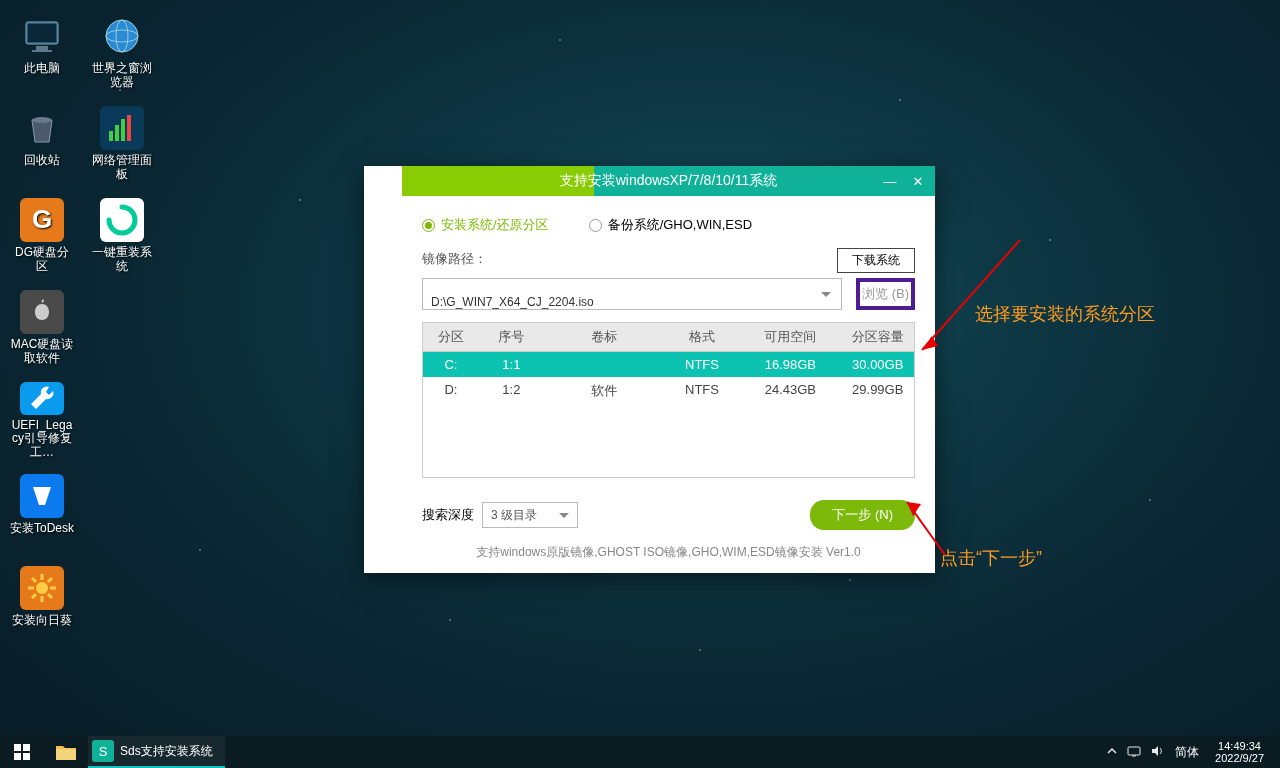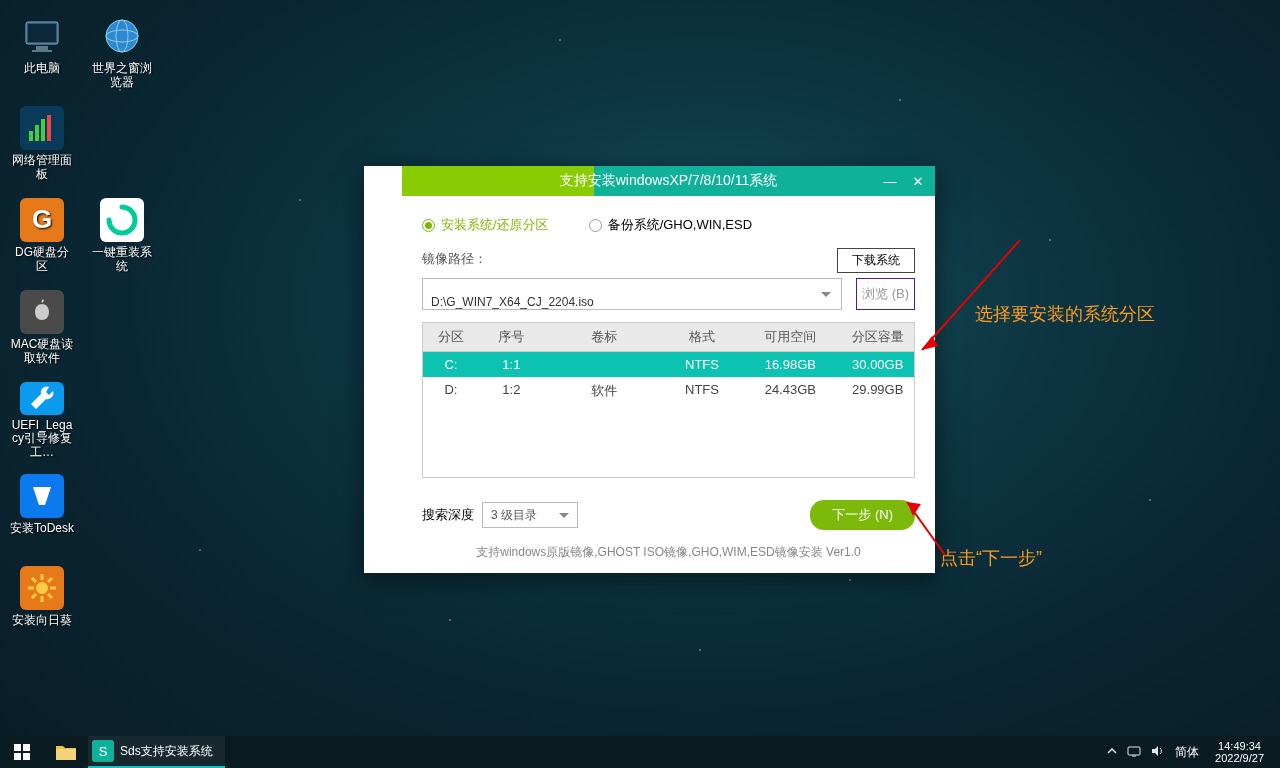--- a/index.html
+++ b/index.html
@@ -46,21 +46,21 @@
 .rdisc.on::after { content: ""; width: 7px; height: 7px; background: #7fb804; border-radius: 50%; }
 .radio .lbl.on { color: #7fb804; }
 .dlbtn { position: absolute; border: 1px solid #444; background: #fff; font-size: 12px; padding: 3px 14px; cursor: pointer; }
 .dlbtn.dl { right: 20px; top: 52px; text-align: right; }
 .pathlbl { color: #555; font-size: 13px; margin-bottom: 10px; }
 .pathrow { display: flex; gap: 14px; margin-bottom: 12px; }
 .combo { flex: 0 0 420px; height: 32px; border: 1px solid #bbb; display: flex; align-items: flex-end;
   padding: 0 8px; font-family: Consolas, monospace; font-size: 12px; color: #333; position: relative; }
 .combo::after { content: ""; position: absolute; right: 10px; top: 13px; border: 5px solid transparent;
   border-top-color: #888; }
-.browse { width: 84px; height: 32px; border: 1px solid #4c1d95; background: #fff; font-size: 13px; color: #999; cursor: pointer; }
+.browse { width: 84px; height: 32px; border: 4px solid #4c1d95; background: #fff; font-size: 13px; color: #999; cursor: pointer; }
 .table { border: 1px solid #ccc; font-size: 13px; }
 .thead { display: flex; background: #e9e9e9; color: #555; border-bottom: 1px solid #ccc; }
 .th, .td { padding: 5px 0; text-align: center; }
 .c1 { width: 60px; } .c2 { width: 70px; } .c3 { width: 130px; } .c4 { width: 80px; } .c5 { width: 110px; } .c6 { width: 78px; }
 .trow { display: flex; color: #444; cursor: pointer; }
 .trow.sel { background: #0cc3b2; color: #fff; }
 .tbody-area { height: 125px; }
 .footer { display: flex; align-items: center; margin-top: 22px; font-size: 13px; }
 .select { width: 96px; height: 26px; border: 1px solid #bbb; display: inline-flex; align-items: center;
   padding: 0 8px; margin-left: 8px; color: #555; font-size: 12px; position: relative; }
@@ -111,20 +111,29 @@
             <circle cx="20" cy="20" r="16" fill="#2a8ad4"></circle>
             <ellipse cx="20" cy="20" rx="16" ry="6" fill="none" stroke="#9cd" stroke-width="1"></ellipse>
             <ellipse cx="20" cy="20" rx="6" ry="16" fill="none" stroke="#9cd" stroke-width="1"></ellipse>
             <circle cx="20" cy="20" r="16" fill="none" stroke="#9cd" stroke-width="1"></circle>
           </svg>
       </div>
       <span class="label">世界之窗浏览器</span>
     </div>
   </div>
   <div class="icon-row">
+    <div class="dicon">
+      <div class="g">
+        <svg width="40" height="40" viewBox="0 0 40 40">
+            <path d="M10 12 L30 12 L27 34 L13 34 Z" fill="#4a5a6a" stroke="#8a9aaa"></path>
+            <ellipse cx="20" cy="12" rx="10" ry="3" fill="#6a7a8a"></ellipse>
+          </svg>
+      </div>
+      <span class="label">回收站</span>
+    </div>
     <div class="dicon">
       <div class="g" style="background:#0a3a5a">
         <svg width="34" height="34" viewBox="0 0 34 34">
             <rect x="4" y="20" width="4" height="10" fill="#4c4"></rect>
             <rect x="10" y="14" width="4" height="16" fill="#4c4"></rect>
             <rect x="16" y="8" width="4" height="22" fill="#4c4"></rect>
             <rect x="22" y="4" width="4" height="26" fill="#e44"></rect>
           </svg>
       </div>
       <span class="label">网络管理面板</span>

